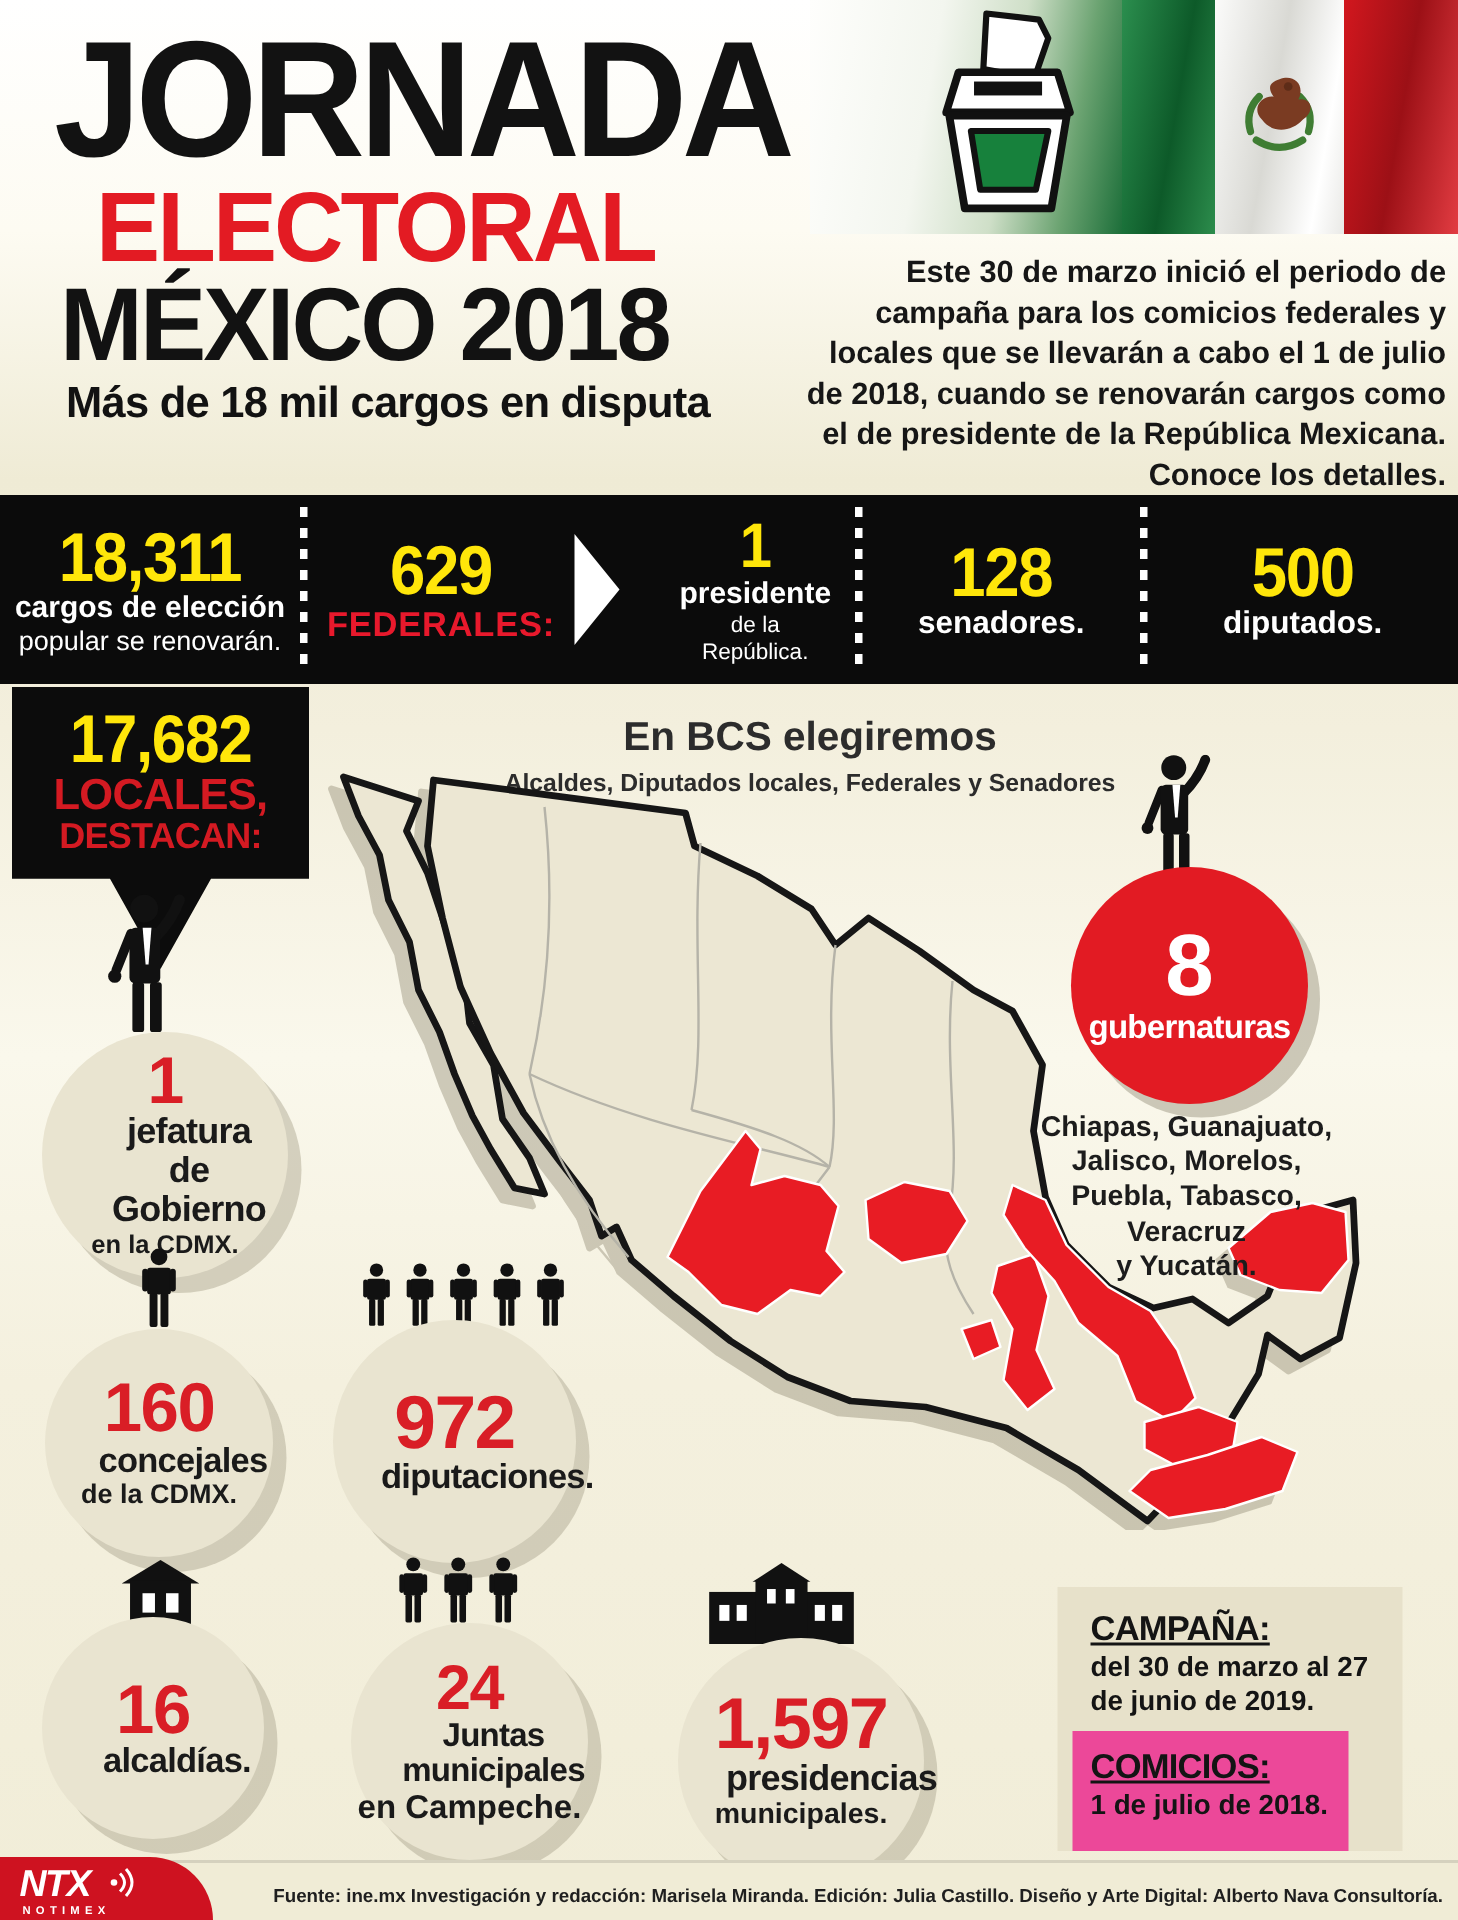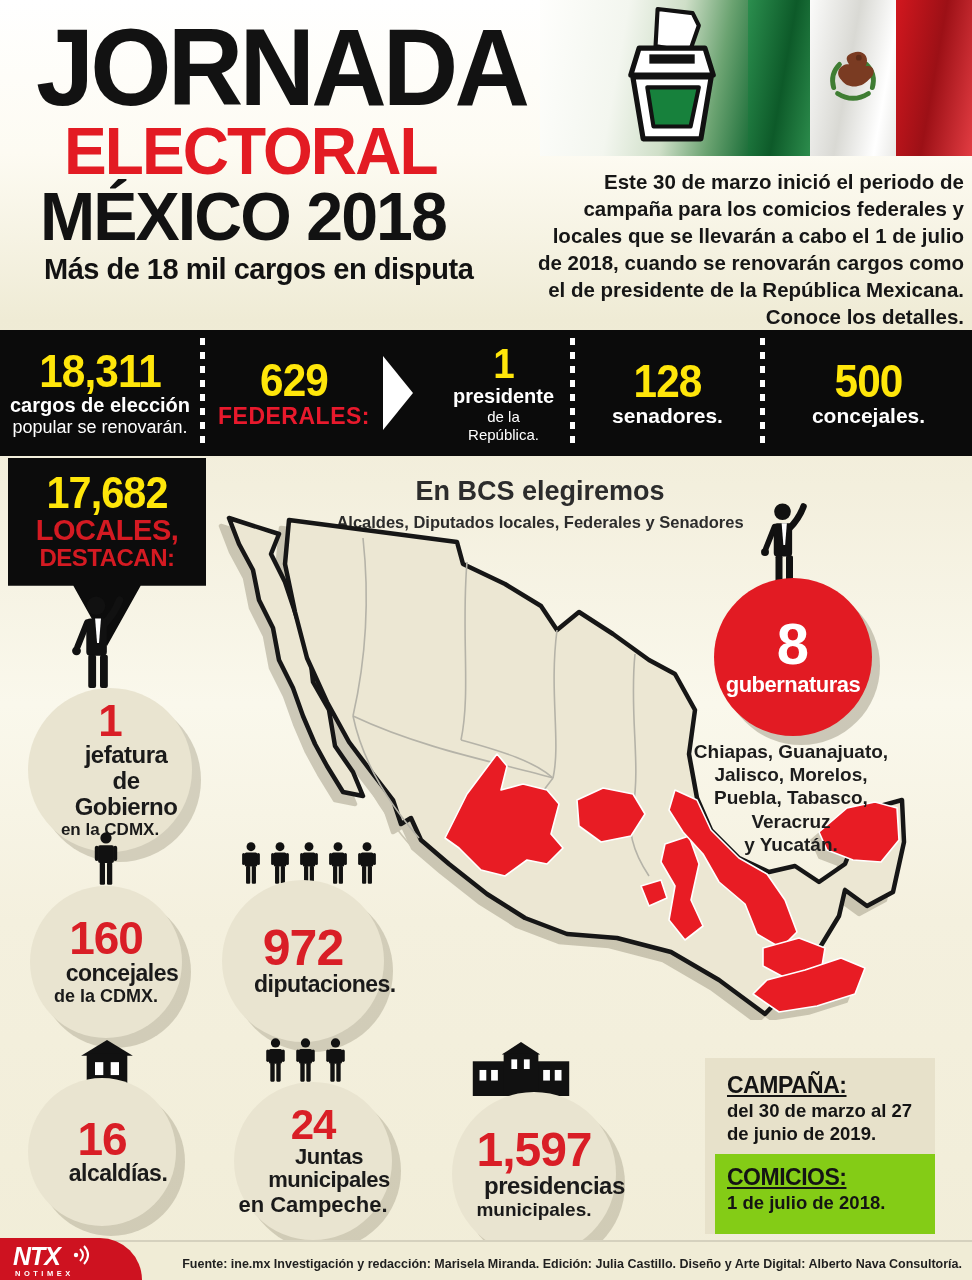--- a/index.html
+++ b/index.html
@@ -106,22 +106,22 @@
   #b5 .num{font-size:42px;} #b5 .bl{font-size:22px;} #b5 .sm{font-size:22px;}
   #b6 { left:452px; top:1092px; width:164px; height:164px; }
   #b6 .num{font-size:48px;} #b6 .bl{font-size:24px;} #b6 .sm{font-size:19px;}
   .iconrow { display:flex; gap:3px; }
 
   
   .sched { left:705px; top:1058px; width:230px; height:176px; background:#e7e1ca; }
   .sc-t { font-weight:bold; font-size:23px; color:#141414; letter-spacing:-.5px;text-decoration:underline; }
   .sc-l { font-weight:bold; font-size:18.5px; color:#141414; line-height:1.25; }
   .sc-camp { position:absolute; left:22px; top:14px; }
-  .sc-white { position:absolute; left:10px; top:96px; width:220px; height:80px;
-              background:#84cc16; box-sizing:border-box; padding:10px 0 0 12px; }
+  .sc-white { position:absolute; left:10px; top:96px; width:184px; height:80px;
+              background:#ec4899; box-sizing:border-box; padding:10px 0 0 12px; }
 
   
   .footer { left:0; top:1240px; width:972px; height:40px; background:#f0ecd6;
             border-top:2px solid #d5d1be; box-sizing:border-box; }
   .credits { right:10px; top:1257px; font-size:12.5px; font-weight:bold; color:#1f1f1f; }
   .ntx { left:0; top:1238px; width:142px; height:42px; background:#ce1220;
          border-radius:0 44px 0 0; }
   .ntx-t { position:absolute; left:13px; top:4px; color:#fff; font-weight:bold;
            font-style:italic; font-size:25px; letter-spacing:-1px; }
   .ntx-s { position:absolute; left:15px; top:31px; color:#fff; font-size:7.5px;
@@ -223,21 +223,21 @@
       <span class="wl2" style="font-size:15px">República.</span>
     </div>
     <div class="vsep"></div>
     <div class="cell" style="width:185px">
       <span class="yv">128</span>
       <span class="wl" style="font-size:21px">senadores.</span>
     </div>
     <div class="vsep"></div>
     <div class="cell" style="flex:1">
       <span class="yv">500</span>
-      <span class="wl" style="font-size:21px">concejales.</span>
+      <span class="wl" style="font-size:21px">diputados.</span>
     </div>
   </div>
 
   <div class="abs locales">
     <span class="yv">17,682</span>
     <div class="loc1">LOCALES,</div>
     <div class="loc2">DESTACAN:</div>
   </div>
 
   <div class="abs bcs-title">En BCS elegiremos</div>

